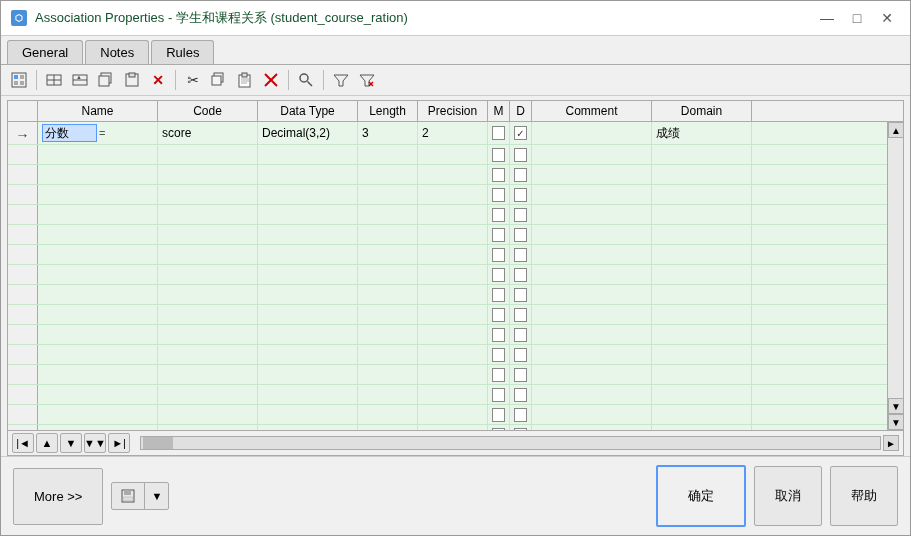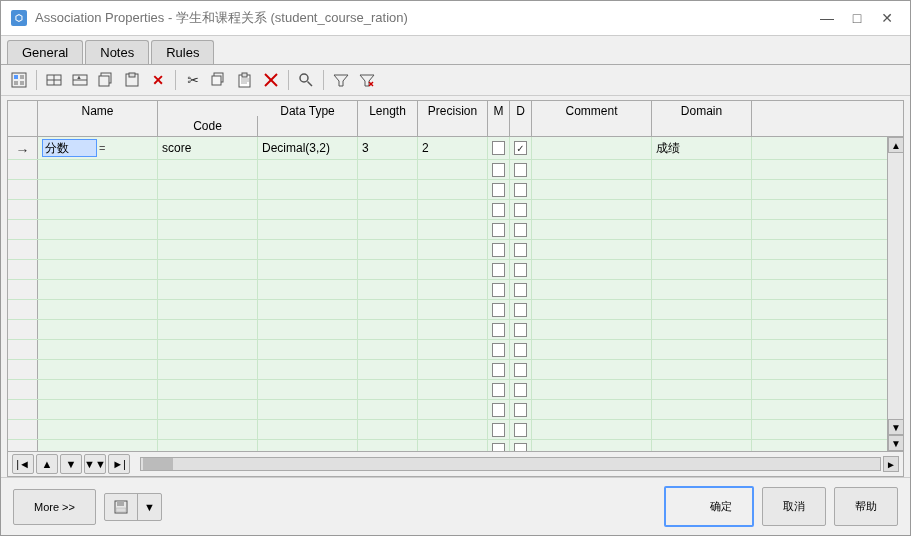--- a/index.html
+++ b/index.html
@@ -43,21 +43,21 @@
       border-radius: 2px;
       display: flex;
       align-items: center;
       justify-content: center;
       color: white;
       font-size: 9px;
       font-weight: bold;
     }
     .title-text {
       font-size: 13px;
-      color: #737373;
+      color: #14532d;
     }
     .title-controls {
       display: flex;
       gap: 4px;
     }
     .title-btn {
       width: 26px;
       height: 22px;
       border: none;
       background: transparent;
@@ -136,21 +136,21 @@
     .col-header {
       border-right: 1px solid #aaa;
       padding: 3px 4px;
       text-align: center;
       font-size: 12px;
       background: #f0f0f0;
       white-space: nowrap;
       overflow: hidden;
     }
     .col-name { width: 120px; min-width: 120px; }
-    .col-code { width: 100px; min-width: 100px; margin-top: 15px; }
+    .col-code { width: 100px; min-width: 100px; }
     .col-datatype { width: 100px; min-width: 100px; text-align: center; }
     .col-length { width: 60px; min-width: 60px; }
     .col-precision { width: 70px; min-width: 70px; }
     .col-m { width: 22px; min-width: 22px; padding: 3px 2px; }
     .col-d { width: 22px; min-width: 22px; padding: 3px 2px; }
     .col-comment { width: 120px; min-width: 120px; }
     .col-domain { width: 100px; min-width: 100px; }
 
     .grid-body {
       flex: 1;
@@ -245,35 +245,35 @@
 
     .bottom-bar {
       display: flex;
       align-items: center;
       padding: 8px 12px;
       background: #f0f0f0;
       border-top: 1px solid #ccc;
       gap: 8px;
     }
     .bottom-btn {
-      padding: 11px 20px;
+      padding: 20px 20px;
       border: 1px solid #aaa;
       background: #e8e8e8;
       cursor: pointer;
-      font-size: 11px;
+      font-size: 13px;
       border-radius: 2px;
       display: flex;
       align-items: center;
       gap: 4px;
     }
     .bottom-btn.primary {
       background: #f0f0f0;
       border: 2px solid #5599ff;
       min-width: 90px;
-      justify-content: flex-end;
+      justify-content: center;
     }
     .spacer { flex: 1; }
 
     .more-btn {
       display: flex;
       align-items: center;
       gap: 4px;
     }
     .save-btn {
       display: flex;

